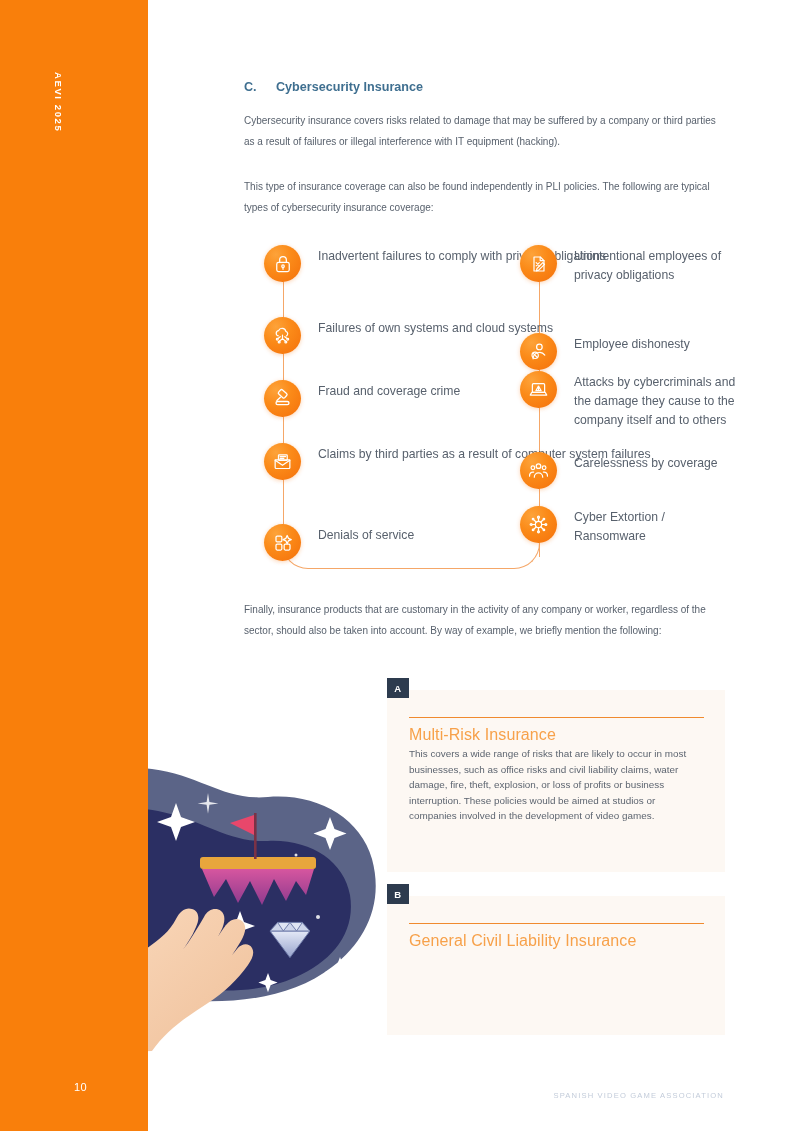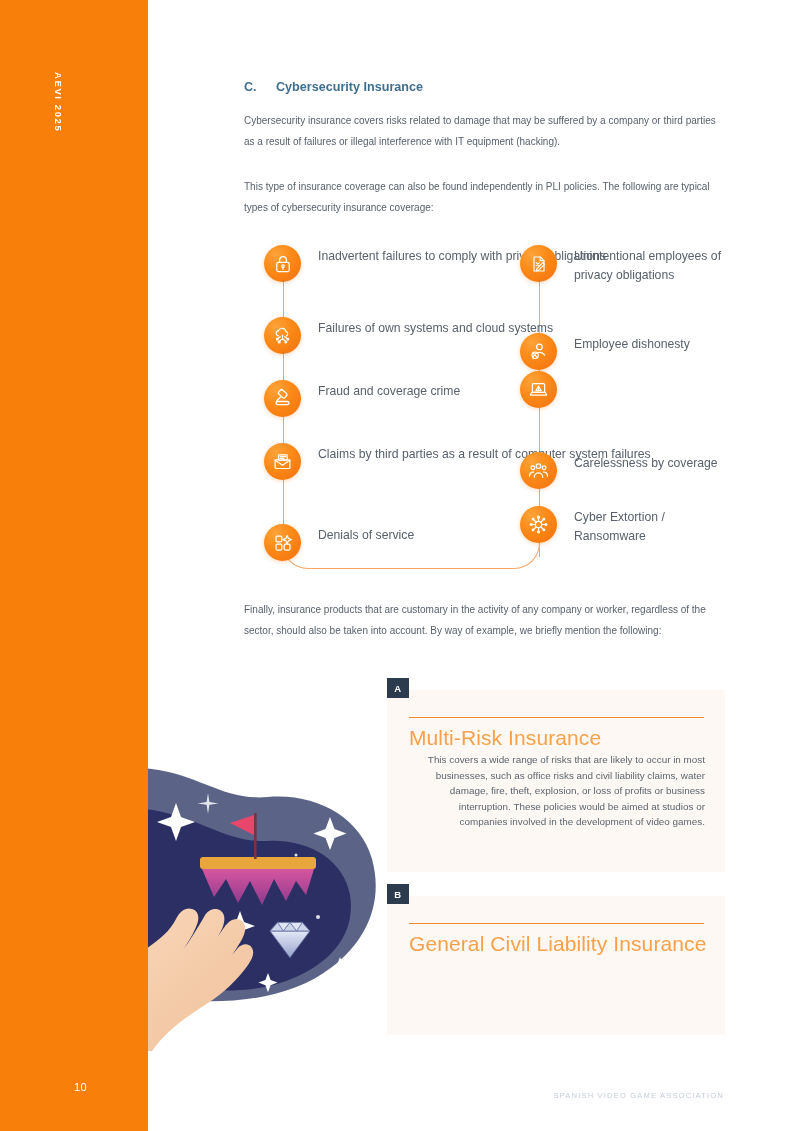--- a/index.html
+++ b/index.html
@@ -94,27 +94,27 @@
     width: 22px; height: 20px; background: #2D3B4E; color: #fff;
     font-size: 9.5px; font-weight: bold; letter-spacing: .4px;
     display: flex; align-items: center; justify-content: center;
   }
   .card .hr {
     position: absolute; left: 22px; top: 27px; width: 295px;
     height: 1.1px; background: #F08A2E;
   }
   .card .c-title {
     position: absolute; left: 22px; top: 36px;
-    color: #F7A14A; font-size: 21px; letter-spacing: .1px;
+    color: #F7A14A; font-size: 16px; letter-spacing: .1px;
   }
   .card .c-body {
     position: absolute; left: 22px; width: 296px;
     color: #5d6570; font-size: 9.9px; line-height: 15.6px;
   }
-  #cardA .c-body { top: 62px; text-align: right; }
+  #cardA .c-body { top: 56px; }
   #cardB .c-body { top: 70px; }
 
   
   .illus { position: absolute; left: 0; top: 735px; width: 400px; height: 320px; z-index: 2; }
   .illus svg { display: block; }
 </style>
 </head>
 <body>
 
 <div class="page">
@@ -328,20 +328,21 @@
 
       <div class="tl-item col-r" style="top:126px;">
         <div class="bubble">
           <svg width="21" height="21" viewBox="0 0 24 24" fill="none" stroke="#fff" stroke-width="1.4" stroke-linecap="round" stroke-linejoin="round">
             <rect x="5" y="5.4" width="14" height="10" rx="1.2"></rect>
             <path d="M2.6 18.4h18.8M2.6 18.4l1.6-3h15.6l1.6 3"></path>
             <path d="M12 8.2 15 13.4H9z"></path>
             <path d="M12 10.2v1.4M12 12.4v.5"></path>
           </svg>
         </div>
+        <div class="tl-text">Attacks by cybercriminals and the damage they cause to the company itself and to others</div>
       </div>
 
       <div class="tl-item col-r" style="top:207px;">
         <div class="bubble">
           <svg width="21" height="21" viewBox="0 0 24 24" fill="none" stroke="#fff" stroke-width="1.4" stroke-linecap="round" stroke-linejoin="round">
             <circle cx="12" cy="7" r="2.6"></circle>
             <circle cx="5.6" cy="8.8" r="2.1"></circle>
             <circle cx="18.4" cy="8.8" r="2.1"></circle>
             <path d="M7.2 19.6a4.8 4.8 0 0 1 9.6 0"></path>
             <path d="M1.8 18.4a4 4 0 0 1 4.6-4.6"></path>

